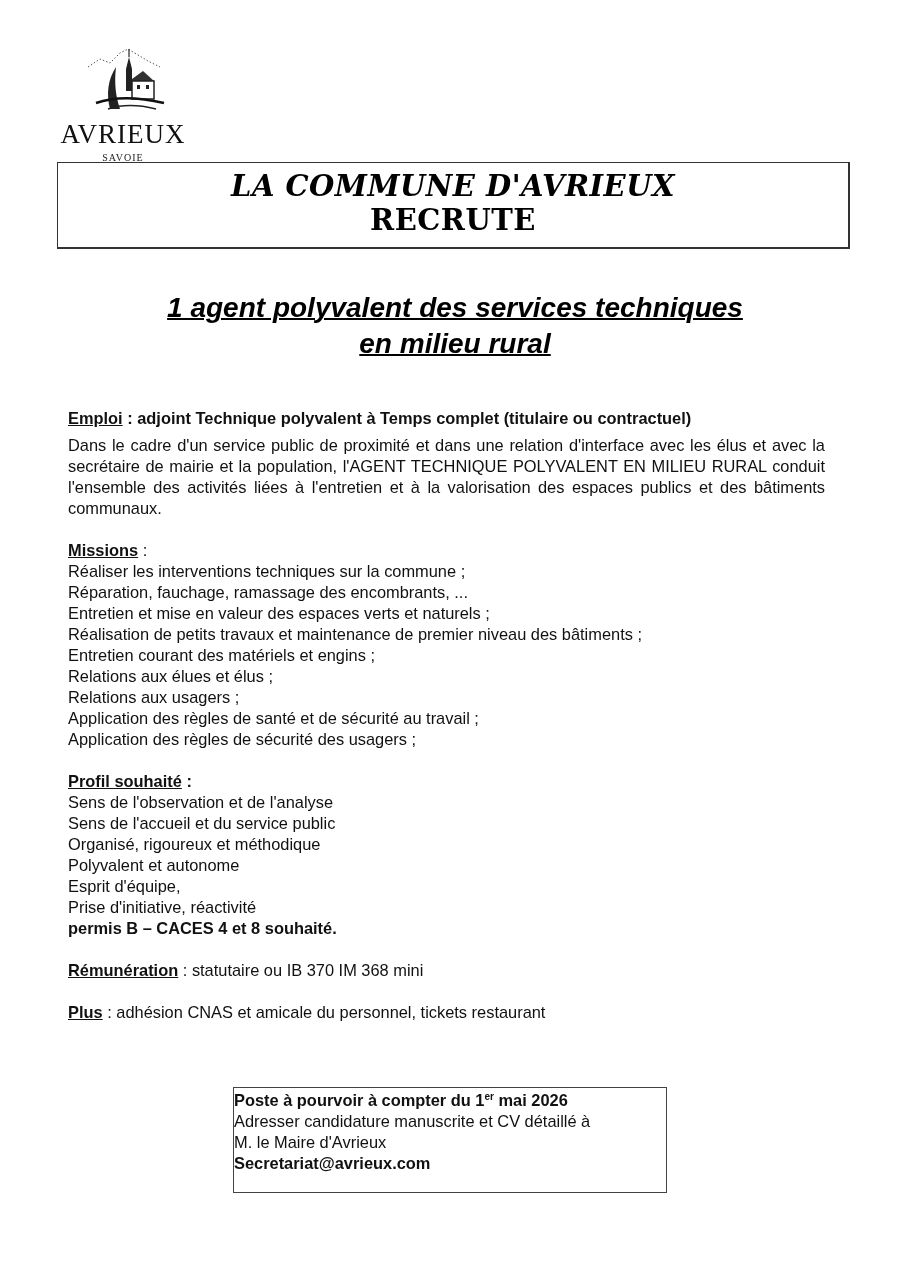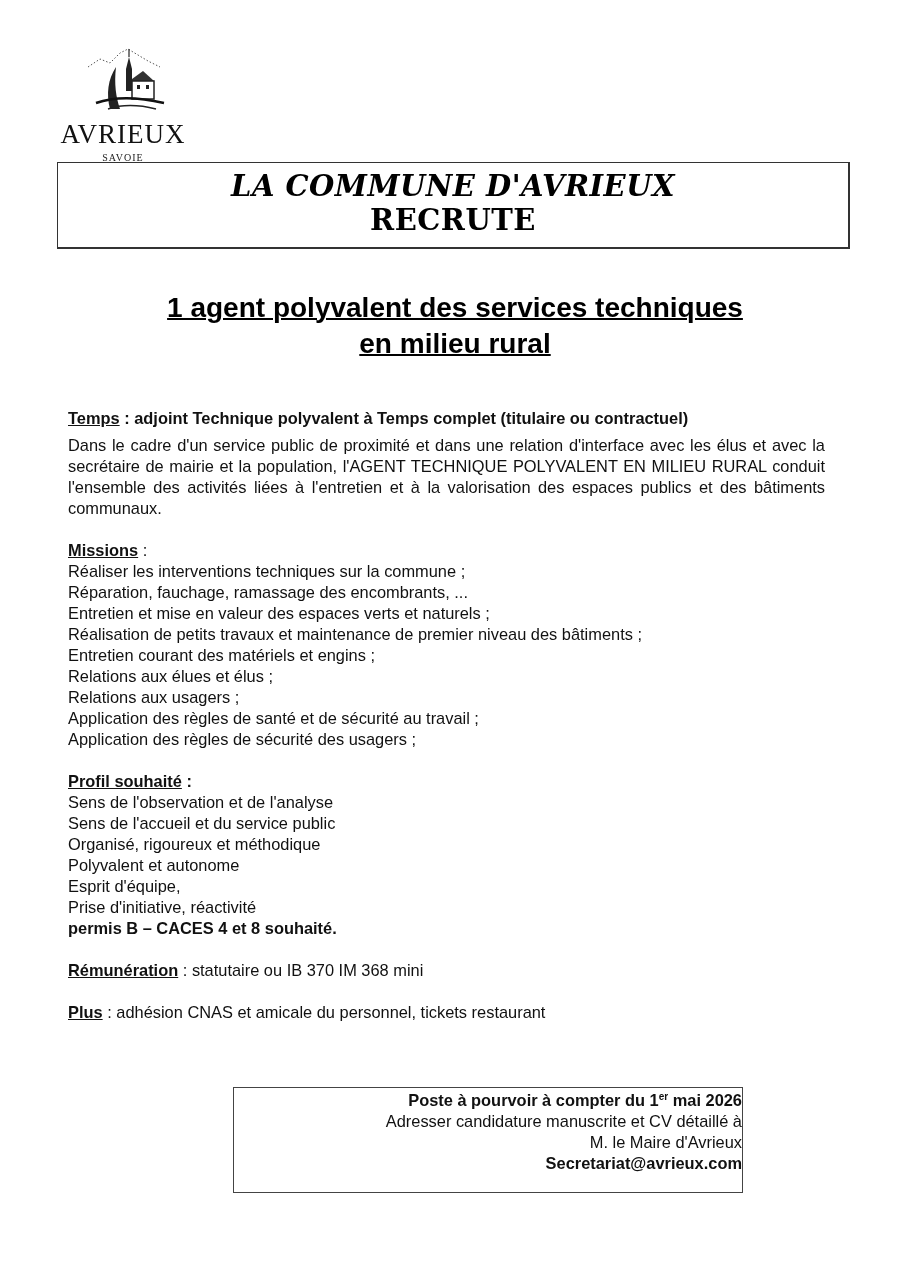--- a/index.html
+++ b/index.html
@@ -16,32 +16,32 @@
       border: 1px solid #333; border-right-width: 2px; border-bottom-width: 2px;
       text-align: center;
     }
     .title-line {
       font-family: "DejaVu Serif", serif; font-weight: bold; font-size: 29px;
       letter-spacing: 0.5px; line-height: 34px; color: #000;
     }
     .title-line:first-child { margin-top: 6px; font-style: italic; }
     .job-title {
       position: absolute; left: 60px; top: 290px; width: 790px; text-align: center;
-      font-weight: bold; font-size: 28px; line-height: 36px;
+      font-style: italic; font-weight: bold; font-size: 28px; line-height: 36px;
       text-decoration: underline; text-decoration-thickness: 2px; color: #000;
     }
     .body-text { position: absolute; left: 68px; top: 408px; width: 772px; font-size: 16.4px; line-height: 21px; color: #111; }
     .label { font-weight: bold; text-decoration: underline; }
     .bold { font-weight: bold; }
     .p-justify { text-align: justify; margin: 6px 15px 0 0; }
     .section { margin-top: 21px; }
     .line { white-space: nowrap; }
     .contact-box {
-      position: absolute; left: 233px; top: 1087px; width: 510px; height: 106px;
-      border: 1px solid #444; text-align: right; font-size: 16.4px; line-height: 21px;
+      position: absolute; left: 233px; top: 1087px; width: 434px; height: 106px;
+      border: 1px solid #444; text-align: left; font-size: 16.4px; line-height: 21px;
       padding-top: 2px; box-sizing: border-box; color: #111;
     }
     sup { font-size: 10px; line-height: 0; }
   </style>
 </head>
 <body>
 
 <div class="logo">
   <svg width="110" height="80" viewBox="0 0 110 80">
     <path d="M20 28 L32 20 L42 24 L52 14 L60 10 L70 16 L80 22 L92 28" fill="none" stroke="#555" stroke-width="1" stroke-dasharray="1.5 2"></path>
@@ -64,21 +64,21 @@
   <div class="title-line">RECRUTE</div>
 </div>
 
 <div class="job-title">
   <div>1 agent polyvalent des services techniques</div>
   <div>en milieu rural</div>
 </div>
 
 <div class="body-text">
   <div class="section-emploi">
-    <div class="bold line"><span class="label">Temps</span><span> : </span><span>adjoint Technique polyvalent à Temps complet (titulaire ou contractuel)</span></div>
+    <div class="bold line"><span class="label">Emploi</span><span> : </span><span>adjoint Technique polyvalent à Temps complet (titulaire ou contractuel)</span></div>
     <p class="p-justify">Dans le cadre d'un service public de proximité et dans une relation d'interface avec les élus et avec la secrétaire de mairie et la population, l'AGENT TECHNIQUE POLYVALENT EN MILIEU RURAL conduit l'ensemble des activités liées à l'entretien et à la valorisation des espaces publics et des bâtiments communaux.</p>
   </div>
 
   <div class="section">
     <div class="line"><span class="label">Missions</span><span> :</span></div>
     <div class="line">Réaliser les interventions techniques sur la commune ;</div>
     <div class="line">Réparation, fauchage, ramassage des encombrants, ...</div>
     <div class="line">Entretien et mise en valeur des espaces verts et naturels ;</div>
     <div class="line">Réalisation de petits travaux et maintenance de premier niveau des bâtiments ;</div>
     <div class="line">Entretien courant des matériels et engins ;</div>

